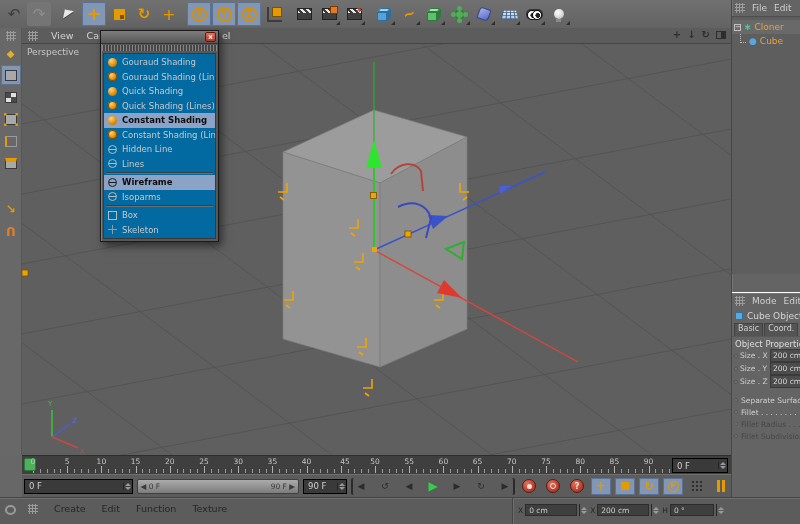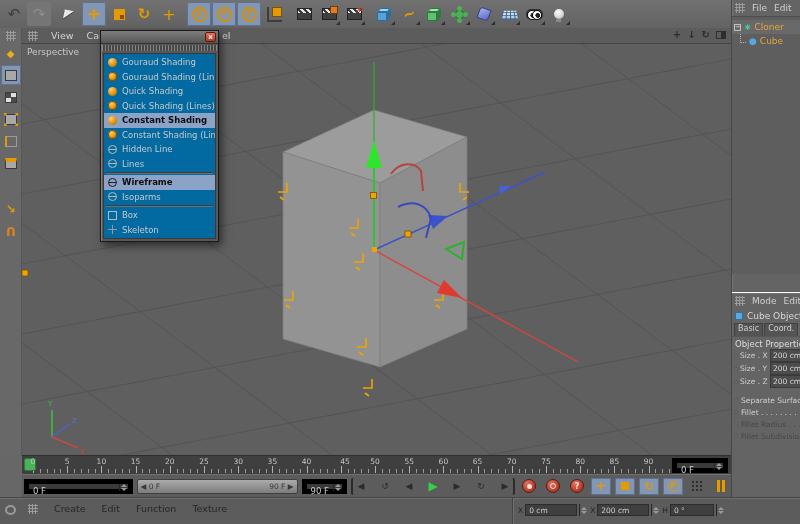--- a/index.html
+++ b/index.html
@@ -2,21 +2,21 @@
 <html><head>
 <meta charset="utf-8">
 <style>
   * { margin:0; padding:0; box-sizing:border-box; }
   body { background:#333; font-family:"DejaVu Sans", sans-serif; }
   #app { position:relative; width:800px; height:524px; background:#676767; overflow:hidden; }
 
   
   .grip { width:10px; height:10px; flex:0 0 auto;
     background:radial-gradient(#9c9c9c 1px, transparent 1.3px); background-size:3px 3px; }
-  .spin { display:flex; align-items:flex-start; background:#3a3a3a; border:5px solid #000000; color:#cfcfcf; font-size:8.5px; }
+  .spin { display:flex; align-items:center; background:#3a3a3a; border:1px solid #000000; color:#cfcfcf; font-size:8.5px; }
   .spin .val { flex:1; padding:2px 4px; white-space:nowrap; overflow:hidden; }
   .stepper { width:9px; display:flex; flex-direction:column; align-items:center; justify-content:center; gap:1px; border-left:1px solid #262626; }
   .stepper i { width:0; height:0; border-left:3px solid transparent; border-right:3px solid transparent; }
   .stepper .up { border-bottom:3px solid #9a9a9a; }
   .stepper .dn { border-top:3px solid #9a9a9a; }
 
   
   #topbar { position:absolute; left:0; top:0; width:800px; height:28px;
     background:linear-gradient(#717171,#636363); display:flex; align-items:center; padding-left:2px; gap:1px; }
   .tb { width:24px; height:24px; display:flex; align-items:center; justify-content:center; position:relative; border-radius:2px; flex:0 0 auto; }

